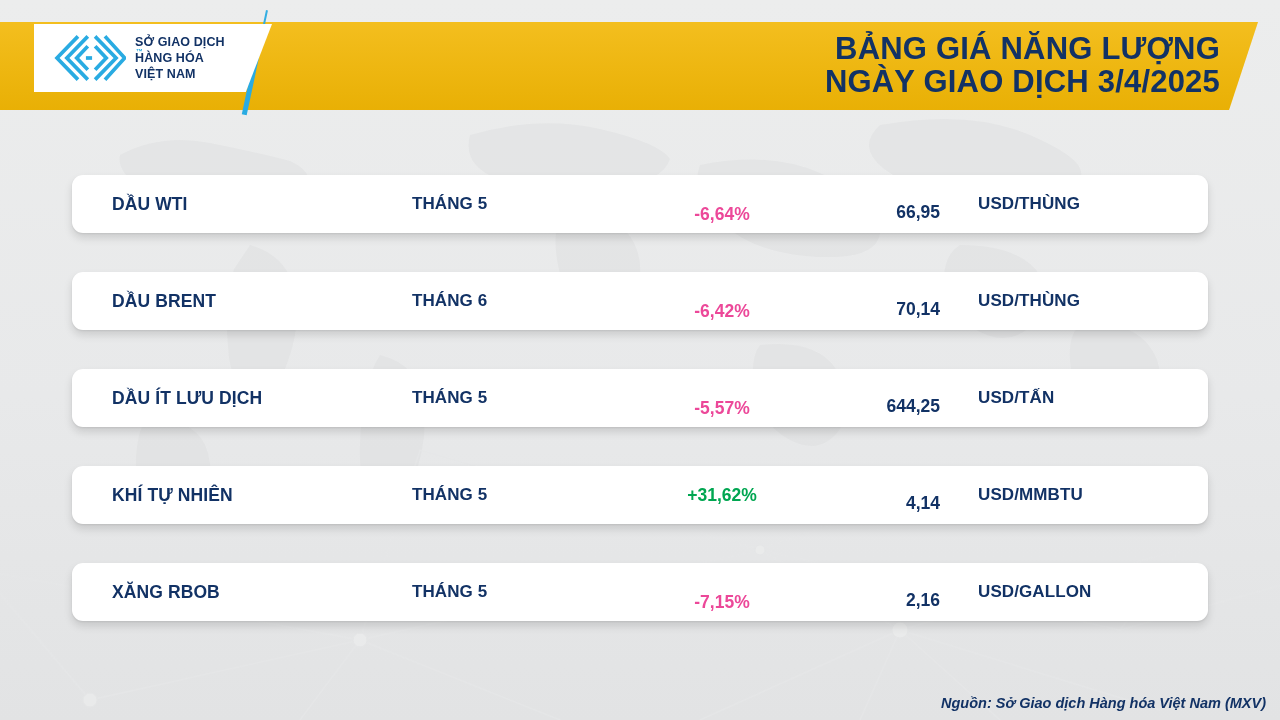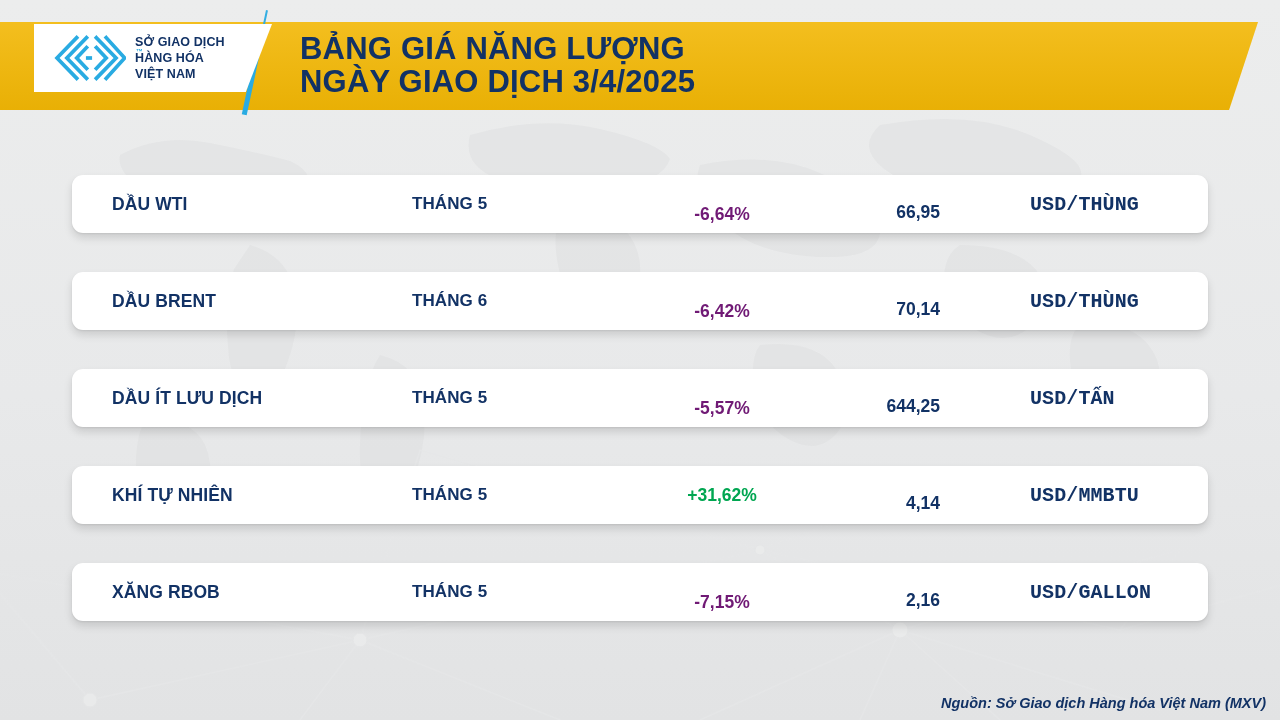--- a/index.html
+++ b/index.html
@@ -33,21 +33,21 @@
   #header-band::after{
     content:""; position:absolute; left:0; top:0; width:100%; height:100%;
     background:linear-gradient(180deg,rgba(255,255,255,.10),rgba(0,0,0,.04));
     clip-path: polygon(0 0, 100% 0, 97.7% 100%, 0 100%);
   }
 
   #title-wrap {
     position:absolute; left:300px; top:24px;
     width:920px; height:84px;
     display:flex; flex-direction:column;
-    align-items:flex-start; justify-content:center;
+    align-items:flex-end; justify-content:center;
     line-height:1.06;
   }
   .title-line {
     color:#123265;
     font-weight:bold;
     font-size:31px;
     letter-spacing:.2px;
     white-space:nowrap;
   }
 
@@ -92,24 +92,24 @@
     box-shadow:0 5px 9px rgba(0,0,0,.13), 0 1px 2px rgba(0,0,0,.07);
     display:flex; align-items:center;
     color:#123265;
     font-weight:bold;
   }
 
   .c-name   { position:absolute; left:40px;  font-size:17.5px; letter-spacing:.1px; white-space:nowrap; }
   .c-month  { position:absolute; left:340px; font-size:17px;   letter-spacing:.1px; white-space:nowrap; }
   .c-change { position:absolute; left:570px; width:160px; text-align:center; font-size:17.5px; white-space:nowrap; }
   .c-price  { position:absolute; left:760px; width:108px; text-align:right; font-size:17.5px; white-space:nowrap;margin-top:16px; }
-  .c-unit   { position:absolute; left:958px; font-size:20px; letter-spacing:.1px; white-space:nowrap;font-family:Liberation Mono, monospace; }
+  .c-unit   { position:absolute; left:906px; font-size:17px; letter-spacing:.1px; white-space:nowrap; }
 
   .up   { color:#00A651; }
-  .down { color:#701a75;margin-top:20px; }
+  .down { color:#ec4899;margin-top:20px; }
 
   
   #source {
     position:absolute; right:14px; bottom:9px;
     color:#123265;
     font-weight:bold; font-style:italic;
     font-size:14.5px;
     white-space:nowrap;
     text-align:right;
   }

